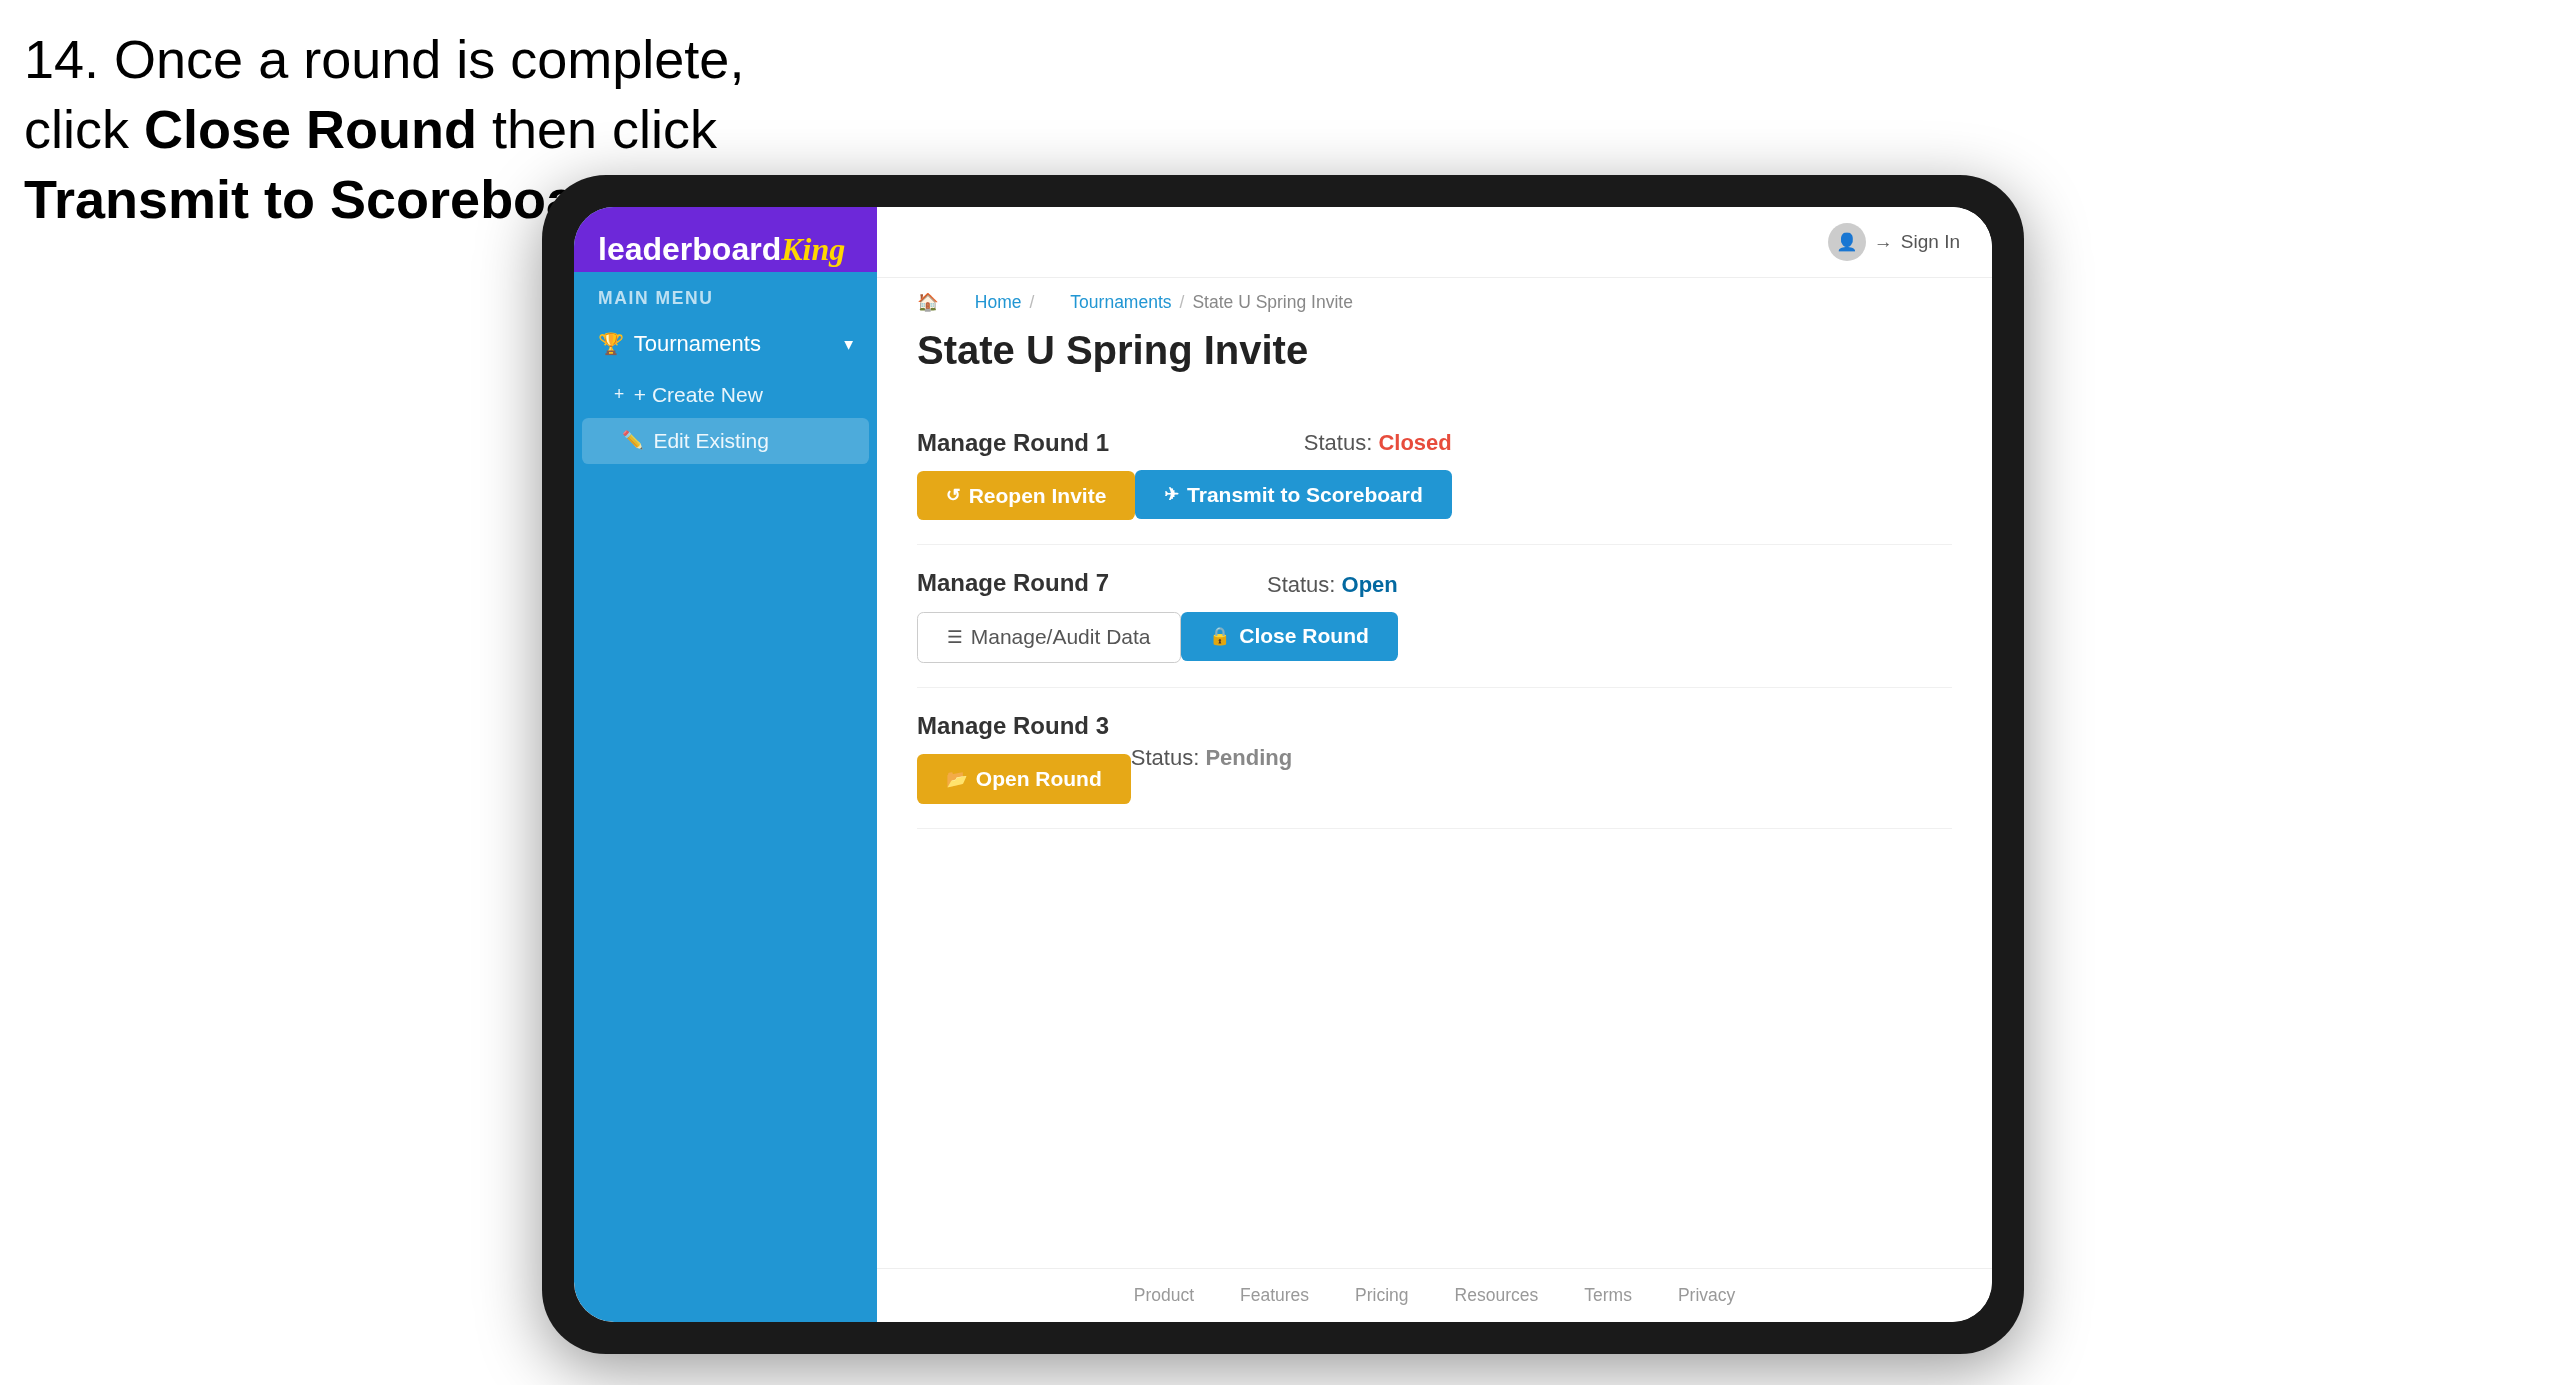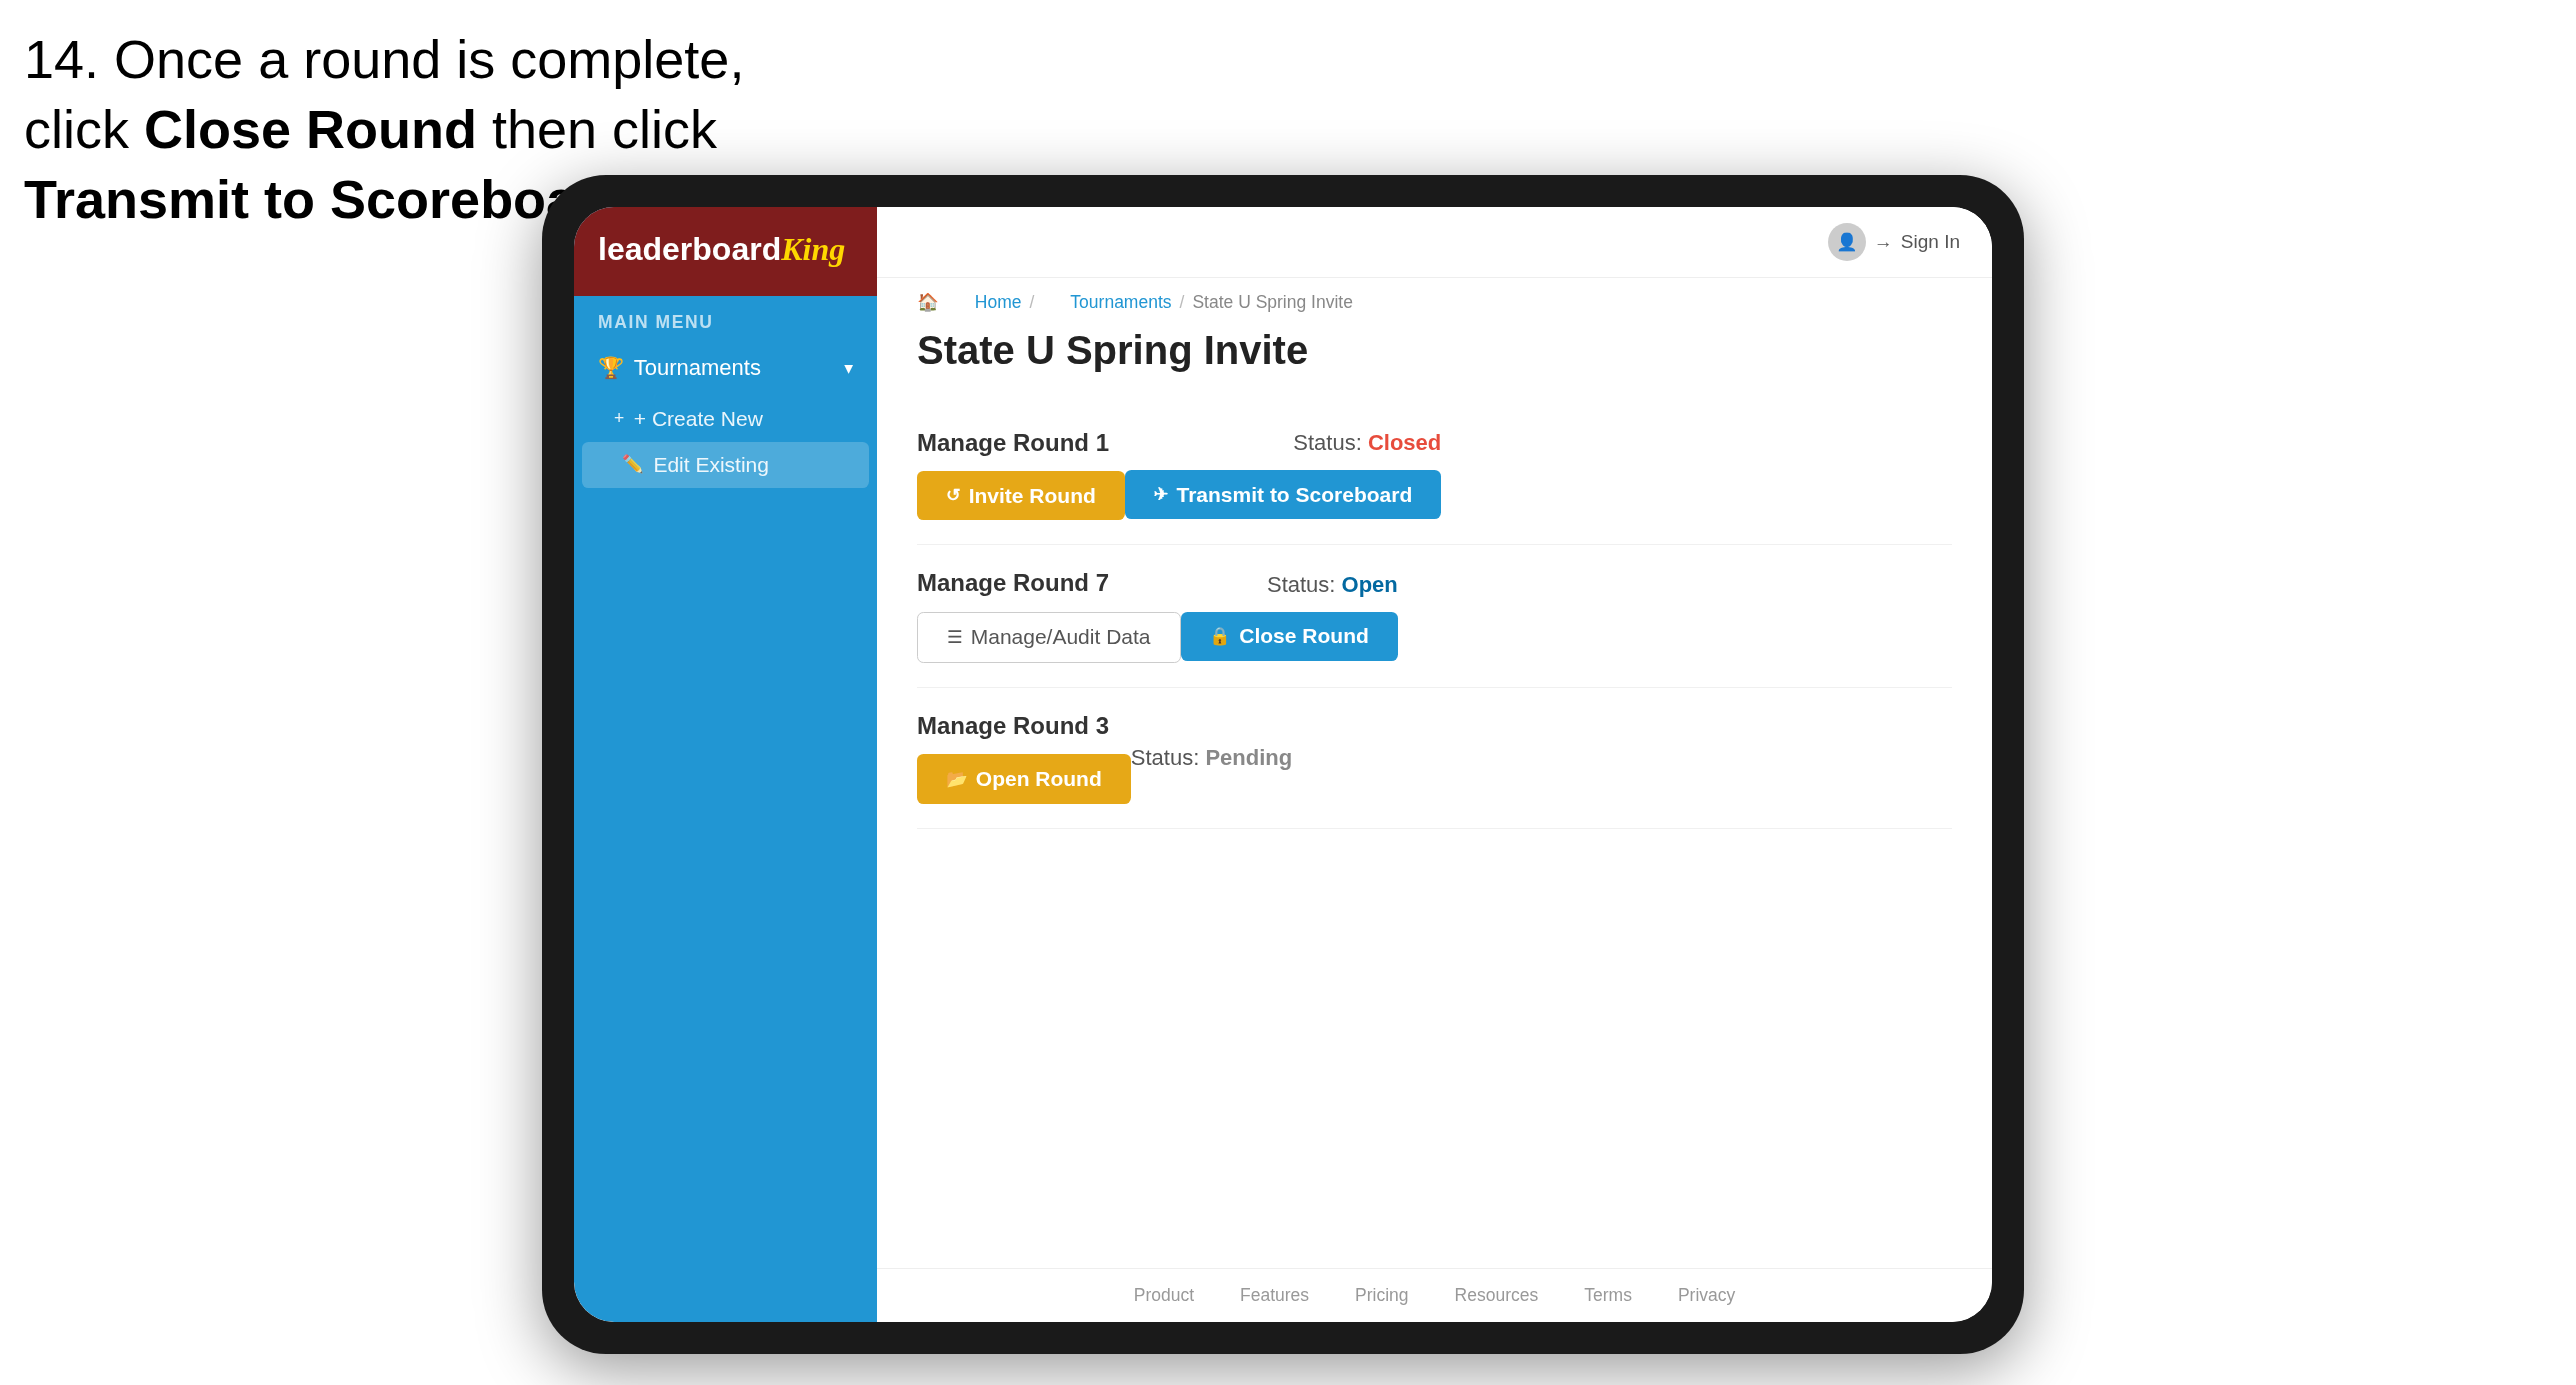--- a/index.html
+++ b/index.html
@@ -61,22 +61,22 @@
       width: 303px;
       background: #2196d3;
       display: flex;
       flex-direction: column;
       padding: 0;
       flex-shrink: 0;
       border-radius: 40px 0 0 40px;
     }
 
     .sidebar-logo {
-      padding: 24px 24px 28px 24px;
-      background: #7f1d1d;
+      padding: 24px 24px 4px 24px;
+      background: #6d28d9;
     }
 
     .logo-text {
       font-size: 32px;
       font-weight: bold;
       color: white;
     }
 
     .logo-text span {
       font-family: 'Georgia', serif;
@@ -375,21 +375,21 @@
 
         <div class="page-title">State U Spring Invite</div>
 
         <div class="content-area">
 
           <div class="round-section">
             <div class="round-left">
               <div class="round-title">Manage Round 1</div>
               <button class="btn btn-orange">
                 <span class="btn-icon">↺</span>
-                <span>Invite Round</span>
+                <span>Reopen Invite</span>
               </button>
             </div>
             <div class="round-right">
               <div class="status-text">
                 Status: <span class="status-value status-closed">Closed</span>
               </div>
               <button class="btn btn-blue">
                 <span class="btn-icon">✈</span>
                 <span>Transmit to Scoreboard</span>
               </button>

